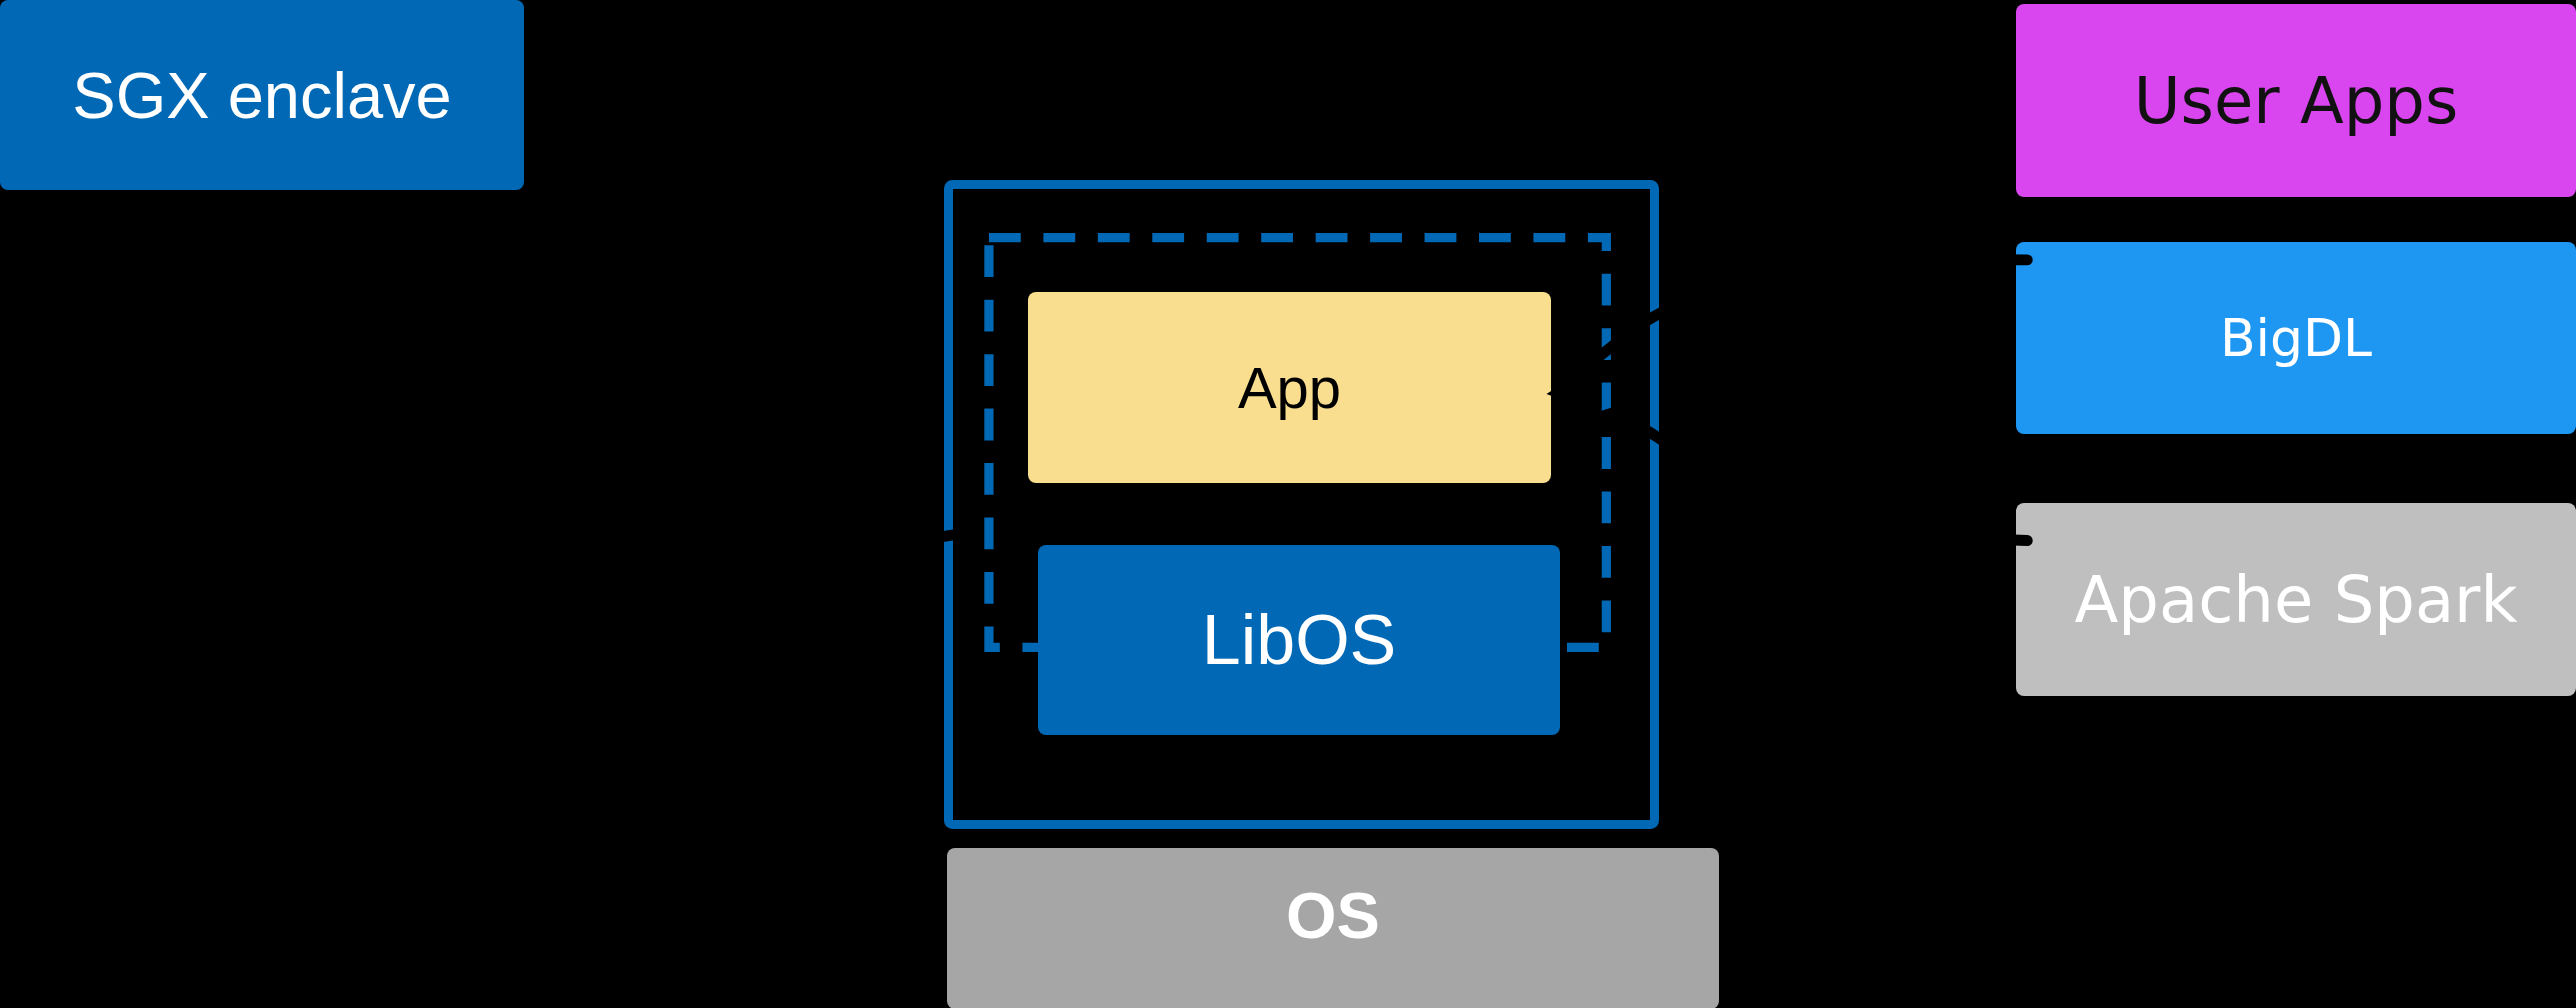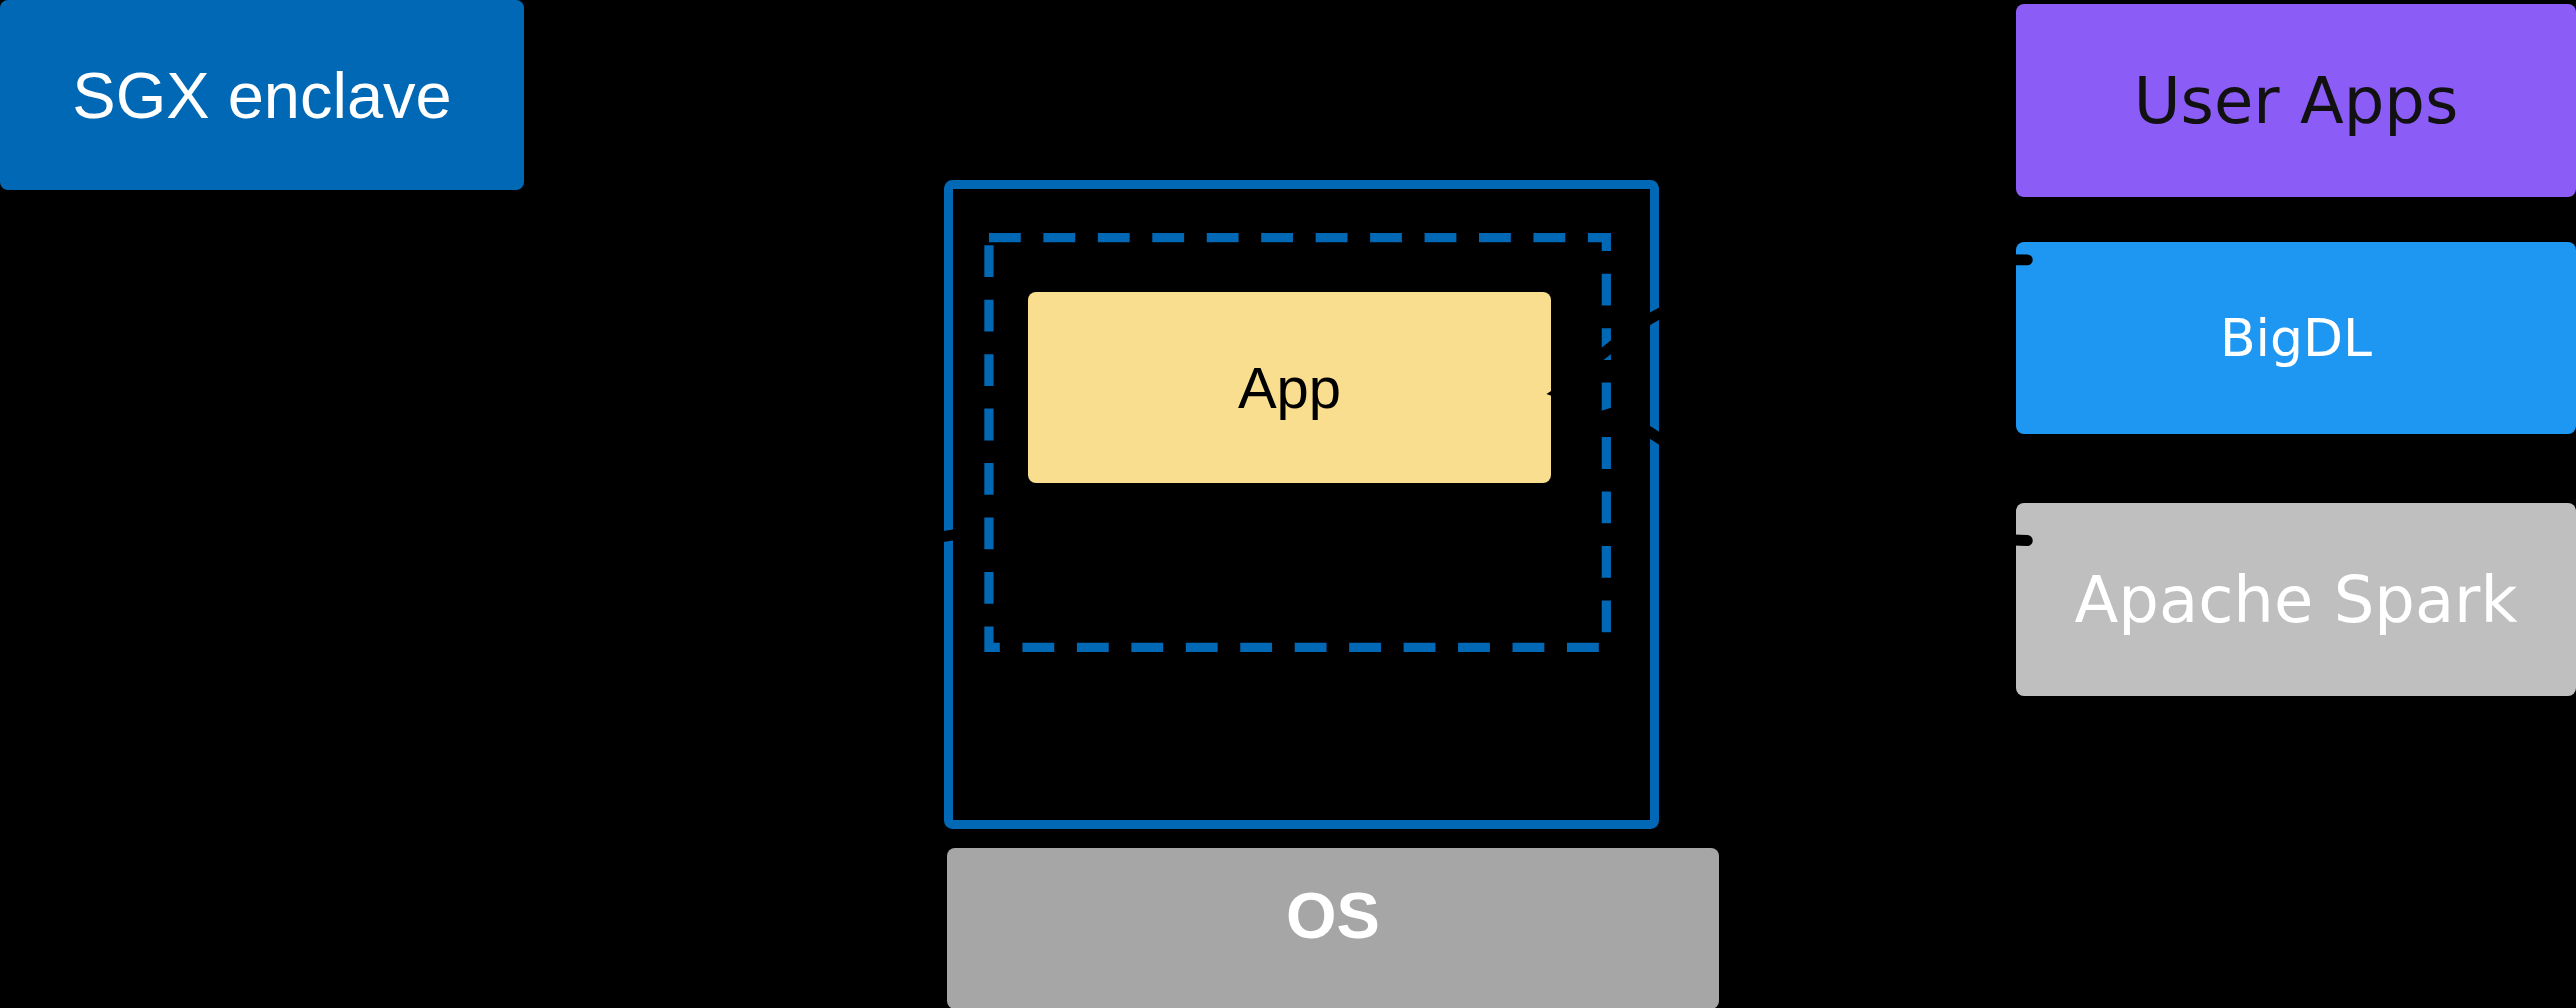--- a/index.html
+++ b/index.html
@@ -84,21 +84,21 @@
     color: #ffffff; font-size: 65px; font-weight: bold;
     margin-top: 35px;
   }
 
   
   .stack-box {
     left: 2016px; width: 560px;
     z-index: 2;
     font-family: "DejaVu Sans", sans-serif;
   }
-  #user-apps-box { top: 4.2px;   height: 193px; background: #8b5cf6; }
+  #user-apps-box { top: 4.2px;   height: 193px; background: #d946ef; }
   #user-apps-box .label { color: #111111; font-size: 64px; }
   #bigdl-box     { top: 242px; height: 192px; background: #1E97F3; }
   #bigdl-box .label { color: #ffffff; font-size: 52px; }
   #spark-box     { top: 503px; height: 193px; background: #BFBFBF; }
   #spark-box .label { color: #ffffff; font-size: 64px; }
 </style>
 </head>
 <body>
 
 <div id="canvas">
@@ -110,20 +110,23 @@
   <div class="box" id="sgx-box">
     <span class="label">SGX enclave</span>
   </div>
 
   <div class="box" id="central-box"></div>
 
   <div class="box" id="app-box">
     <span class="label">App</span>
   </div>
 
+  <div class="box" id="libos-box">
+    <span class="label">LibOS</span>
+  </div>
 
   <div class="box" id="os-box">
     <span class="label">OS</span>
   </div>
 
   <div class="box stack-box" id="user-apps-box">
     <span class="label">User Apps</span>
   </div>
   <div class="box stack-box" id="bigdl-box">
     <span class="label">BigDL</span>

